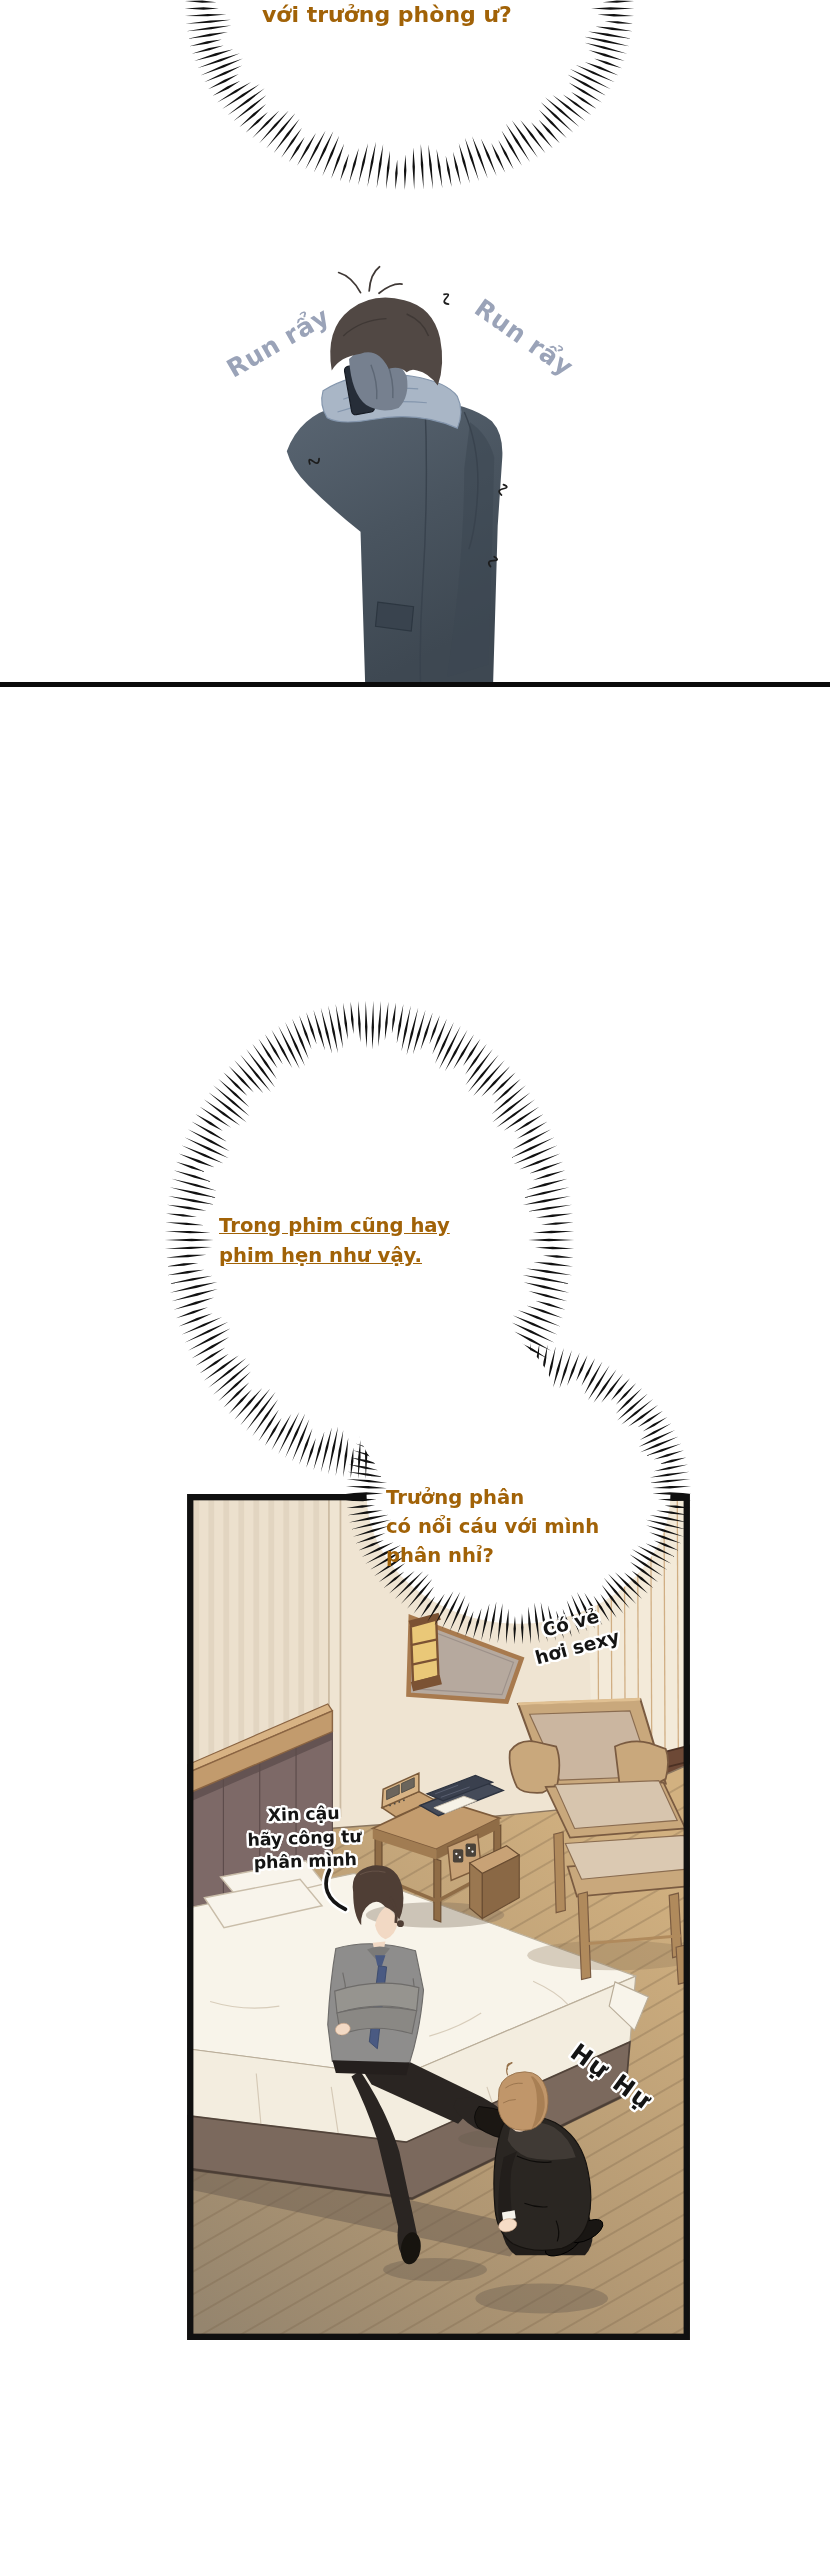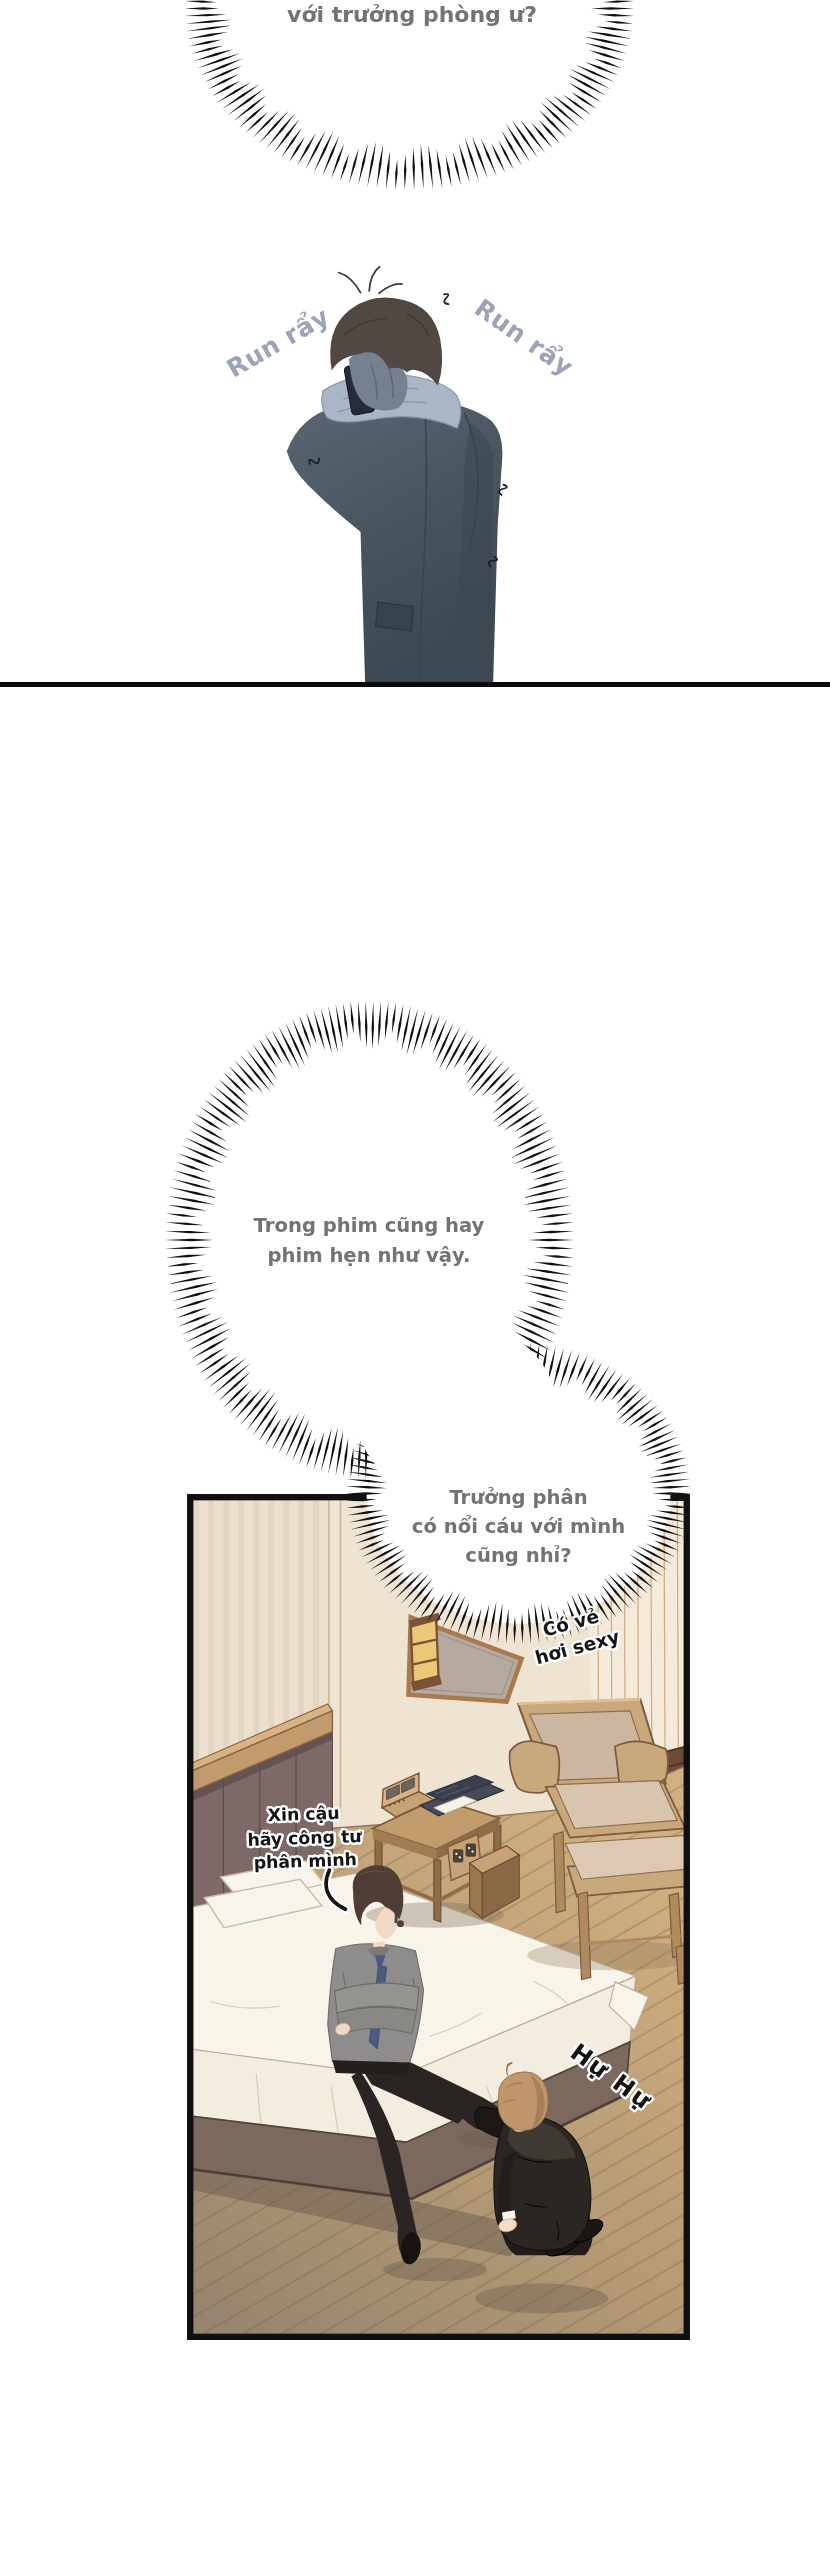--- a/index.html
+++ b/index.html
@@ -1,21 +1,21 @@
 <!DOCTYPE html>
 <html style="font-size:9.2px"><head>
 <meta charset="utf-8">
 <style>
   html,body{margin:0;padding:0;background:#ffffff;}
   .page{position:relative;width:830px;height:2576px;margin:0 auto;background:#fff;overflow:hidden;
         font-family:"DejaVu Sans",sans-serif;}
   .abs{position:absolute;}
   .burst{position:absolute;z-index:2;}
   .bridge{position:absolute;z-index:3;background:#fff;border-radius:50%;}
-  .btxt{position:absolute;z-index:4;text-align:center;font-weight:bold;color:#737373;}
+  .btxt{position:absolute;z-index:4;text-align:left;font-weight:bold;color:#a16207;}
   .outlined{text-shadow:-1.7px -1.7px 0 #fff,1.7px -1.7px 0 #fff,-1.7px 1.7px 0 #fff,1.7px 1.7px 0 #fff,
             -2.3px 0 0 #fff,2.3px 0 0 #fff,0 -2.3px 0 #fff,0 2.3px 0 #fff,
             -1.2px -2.3px 0 #fff,1.2px 2.3px 0 #fff,2.3px -1.2px 0 #fff,-2.3px 1.2px 0 #fff;}
   .sfx{position:absolute;z-index:5;font-weight:bold;white-space:nowrap;}
   .sfx-blue{color:#9aa3b8;font-size:25px;letter-spacing:0.6px;}
   .overlay-text{position:absolute;z-index:6;font-weight:bold;color:#141414;text-align:center;}
   .divider{position:absolute;left:0;width:830px;height:5.2px;background:#0b0b0b;z-index:1;}
   .panel{position:absolute;z-index:1;}
   .figure{position:absolute;z-index:1;}
 </style>
@@ -299,29 +299,29 @@
         <path d="M638.1,423.0L674.1,425.1L718.0,423.0L674.1,420.9ZM649.9,435.8L680.4,439.1L717.8,438.3L680.5,434.9ZM663.7,449.7L687.6,453.6L717.0,453.6L687.9,449.4ZM647.1,461.3L677.8,466.8L715.8,468.9L678.2,462.6ZM634.3,472.2L669.9,479.7L714.1,484.1L670.6,475.5ZM628.4,483.6L665.6,492.7L712.0,499.3L666.4,488.6ZM630.2,496.4L665.4,506.5L709.3,514.3L666.3,502.4ZM638.6,511.3L668.5,521.4L706.2,529.2L669.6,517.3ZM650.7,528.1L673.4,537.2L702.6,543.9L674.6,533.2ZM635.1,536.6L663.0,548.4L698.5,558.5L664.3,544.5ZM620.0,544.2L652.5,559.1L694.0,572.9L654.1,555.2ZM611.1,553.5L645.4,570.6L689.1,587.1L647.0,566.7ZM609.5,565.9L642.0,583.6L683.7,601.1L643.8,579.8ZM614.1,581.6L641.8,598.4L677.8,614.8L643.8,594.7ZM622.3,600.3L643.4,614.7L671.5,628.3L645.5,611.1ZM609.6,607.3L633.3,624.4L664.8,641.5L635.5,620.9ZM592.9,610.8L620.9,632.2L657.7,654.4L623.2,628.7ZM581.8,617.2L611.3,641.3L650.2,666.9L613.8,637.9ZM577.0,627.9L605.1,652.6L642.3,679.2L607.7,649.3ZM577.8,643.5L601.7,666.5L634.0,691.1L604.5,663.3ZM581.8,662.9L600.0,682.3L625.3,702.6L602.8,679.2ZM571.5,669.7L590.2,691.0L616.3,713.7L593.1,688.0ZM554.4,668.9L576.5,695.3L607.0,724.5L579.6,692.4ZM541.7,671.6L565.1,701.4L597.3,734.8L568.3,698.6ZM534.4,679.8L556.5,710.3L587.3,744.7L559.8,707.7ZM531.5,694.1L550.3,722.4L576.9,754.2L553.6,719.8ZM531.3,713.1L545.3,736.8L566.3,763.2L548.8,734.4ZM522.6,720.8L535.6,744.9L555.4,771.7L539.1,742.6ZM506.0,715.4L521.4,745.5L544.3,779.8L525.0,743.3ZM492.9,714.0L509.0,748.1L532.9,787.4L512.7,746.0ZM483.7,719.0L498.7,753.9L521.2,794.5L502.5,752.1ZM477.7,731.0L490.0,763.4L509.4,801.1L493.9,761.7ZM473.4,748.5L482.2,775.7L497.3,807.1L486.1,774.1ZM465.0,757.9L472.1,783.3L485.1,812.7L476.0,781.8ZM450.1,748.1L458.3,780.1L472.7,817.7L462.3,778.8ZM437.5,742.5L445.7,778.9L460.2,822.2L449.7,777.8ZM427.3,743.8L434.3,781.3L447.5,826.1L438.4,780.3ZM418.8,752.7L423.9,787.6L434.7,829.5L428.0,786.8ZM410.9,767.6L413.7,797.1L421.8,832.3L417.9,796.4ZM401.6,779.0L402.7,804.3L408.8,834.5L406.9,803.7ZM389.2,765.2L390.0,797.4L395.8,836.2L394.2,797.0ZM378.1,755.6L378.1,792.5L382.7,837.4L382.3,792.3ZM368.0,753.0L366.6,791.3L369.6,837.9L370.8,791.2ZM357.9,758.2L355.2,794.0L356.4,837.9L359.4,794.1ZM347.1,769.8L343.3,800.1L343.3,837.4L347.5,800.3ZM335.2,782.8L330.9,806.6L330.2,836.2L335.1,807.0ZM326.2,765.7L320.0,796.4L317.2,834.5L324.2,797.0ZM317.6,752.6L309.5,788.1L304.2,832.3L313.7,788.8ZM308.5,746.2L298.7,783.2L291.3,829.5L302.8,784.1ZM297.8,747.5L287.1,782.3L278.5,826.1L291.2,783.3ZM284.9,755.1L274.3,784.7L265.8,822.2L278.4,785.9ZM270.0,766.3L260.5,788.8L253.3,817.7L264.5,790.1ZM264.1,749.5L251.7,777.2L240.9,812.7L255.6,778.6ZM258.8,733.5L243.3,765.8L228.7,807.1L247.2,767.4ZM251.6,723.7L234.0,757.7L216.6,801.1L237.8,759.4ZM241.3,721.1L223.0,753.2L204.8,794.5L226.7,755.1ZM227.4,724.5L210.1,751.8L193.1,787.4L213.8,753.8ZM210.5,731.4L195.7,752.1L181.7,779.8L199.4,754.2ZM205.9,716.9L188.3,740.5L170.6,771.7L191.8,742.7ZM204.5,699.1L182.6,726.7L159.7,763.2L186.0,729.1ZM200.1,686.6L175.4,715.8L149.1,754.2L178.8,718.3ZM191.1,680.4L165.9,708.0L138.7,744.7L169.2,710.7ZM177.2,679.6L153.8,703.1L128.7,734.8L157.0,705.8ZM159.3,681.9L139.7,699.6L119.0,724.5L142.7,702.5ZM154.7,669.6L132.9,687.9L109.7,713.7L135.9,690.9ZM157.3,650.9L130.4,672.6L100.7,702.6L133.2,675.7ZM156.3,636.7L126.0,659.5L92.0,691.1L128.7,662.7ZM149.5,627.5L118.6,649.1L83.7,679.2L121.2,652.4ZM136.6,622.7L108.0,640.9L75.8,666.9L110.5,644.3ZM118.9,620.4L94.9,633.9L68.3,654.4L97.3,637.4ZM112.9,609.5L88.5,622.1L61.2,641.5L90.7,625.6ZM119.7,591.1L89.3,606.0L54.5,628.3L91.4,609.7ZM122.3,576.2L88.0,591.7L48.2,614.8L89.9,595.4ZM118.4,564.9L83.3,579.3L42.3,601.1L85.1,583.1ZM107.5,556.7L74.9,568.5L36.9,587.1L76.6,572.3ZM90.9,550.1L63.6,558.4L32.0,572.9L65.1,562.3ZM82.8,539.4L57.2,546.0L27.5,558.5L58.6,550.0ZM93.6,522.6L61.4,530.2L23.4,543.9L62.6,534.2ZM99.9,508.0L63.3,515.5L19.8,529.2L64.4,519.5ZM99.3,495.7L61.7,502.0L16.7,514.3L62.6,506.1ZM91.0,484.9L56.0,489.3L14.0,499.3L56.7,493.4ZM76.5,474.5L47.1,476.8L11.9,484.1L47.7,480.9ZM66.1,462.7L40.7,463.4L10.2,468.9L41.2,467.6ZM80.3,448.4L48.0,448.7L9.0,453.6L48.3,452.8ZM90.1,435.3L53.2,434.6L8.2,438.3L53.4,438.8ZM92.9,423.0L54.7,420.9L8.0,423.0L54.7,425.1ZM87.8,410.6L52.1,407.2L8.2,407.7L51.9,411.4ZM76.2,397.3L46.1,393.0L9.0,392.4L45.8,397.2ZM63.8,383.0L39.9,378.3L10.2,377.1L39.4,382.4ZM80.7,372.1L50.0,365.4L11.9,361.9L49.4,369.6ZM93.6,361.6L58.2,352.9L14.0,346.7L57.4,357.0ZM99.6,350.4L62.8,340.0L16.7,331.7L61.8,344.1ZM98.0,337.5L63.3,326.2L19.8,316.8L62.3,330.2ZM89.9,322.3L60.6,311.2L23.4,302.1L59.3,315.2ZM78.3,305.1L56.1,295.2L27.5,287.5L54.7,299.1ZM95.0,297.5L67.4,284.5L32.0,273.1L65.9,288.5ZM110.1,290.4L78.0,274.3L36.9,258.9L76.4,278.1ZM119.1,281.4L85.4,263.1L42.3,244.9L83.6,266.9ZM120.8,269.0L89.1,250.1L48.2,231.2L87.2,253.9ZM116.5,253.0L89.6,235.3L54.5,217.7L87.6,239.0ZM108.9,234.1L88.5,219.0L61.2,204.5L86.3,222.6ZM122.6,228.1L99.3,210.0L68.3,191.6L97.0,213.4ZM139.2,225.1L111.9,202.7L75.8,179.1L109.4,206.1ZM150.3,219.1L121.6,193.9L83.7,166.8L119.0,197.2ZM155.2,208.4L128.1,182.8L92.0,154.9L125.4,186.0ZM154.8,192.8L131.8,169.0L100.7,143.4L129.0,172.1ZM151.4,173.2L134.1,153.3L109.7,132.3L131.1,156.3ZM162.5,167.5L144.5,145.4L119.0,121.5L141.4,148.3ZM179.4,168.9L158.2,141.6L128.7,111.2L155.0,144.3ZM192.0,166.6L169.6,135.9L138.7,101.3L166.4,138.5ZM199.4,158.5L178.4,127.2L149.1,91.8L175.1,129.8ZM202.6,144.3L185.0,115.4L159.7,82.8L181.6,117.8ZM203.5,125.3L190.4,101.2L170.6,74.3L186.9,103.5ZM212.9,118.7L200.7,94.0L181.7,66.2L197.1,96.1ZM229.1,124.7L214.8,93.9L193.1,58.6L211.1,95.9ZM242.1,126.4L227.2,91.8L204.8,51.5L223.4,93.6ZM251.3,121.6L237.6,86.2L216.6,44.9L233.8,88.0ZM257.7,109.8L246.6,77.1L228.7,38.9L242.7,78.7ZM262.5,92.4L254.8,65.1L240.9,33.3L250.8,66.5ZM271.5,84.2L265.3,58.4L253.3,28.3L261.3,59.7ZM286.0,94.6L278.9,62.2L265.8,23.8L274.9,63.3ZM298.3,100.5L291.4,63.7L278.5,19.9L287.3,64.7ZM308.4,99.4L302.8,61.7L291.3,16.5L298.7,62.6ZM317.2,90.8L313.4,55.8L304.2,13.7L309.3,56.4ZM325.6,76.0L323.9,46.7L317.2,11.5L319.7,47.2ZM335.5,66.0L335.2,40.5L330.2,9.8L331.0,40.9ZM347.3,80.2L347.6,47.9L343.3,8.6L343.4,48.1ZM358.0,90.1L359.4,53.2L356.4,8.1L355.2,53.2ZM368.0,92.9L370.8,54.8L369.6,8.1L366.6,54.7ZM378.3,88.0L382.3,52.4L382.7,8.6L378.2,52.2ZM389.6,76.7L394.4,46.8L395.8,9.8L390.3,46.4ZM401.8,65.2L407.0,41.3L408.8,11.5L402.9,40.7ZM410.2,82.5L417.5,51.9L421.8,13.7L413.3,51.2ZM418.3,95.9L427.7,60.6L434.7,16.5L423.6,59.8ZM427.2,102.5L438.4,65.8L447.5,19.9L434.3,64.8ZM438.1,101.5L450.0,67.1L460.2,23.8L446.0,66.0ZM451.3,94.2L462.9,65.2L472.7,28.3L458.9,63.9ZM466.7,83.6L476.9,61.7L485.1,33.3L473.0,60.3ZM471.7,101.6L485.2,74.1L497.3,38.9L481.3,72.6ZM476.5,117.6L493.2,85.8L509.4,44.9L489.4,84.1ZM483.4,127.5L502.3,94.3L521.2,51.5L498.5,92.4ZM493.7,130.4L513.2,99.1L532.9,58.6L509.5,97.1ZM507.9,127.4L526.1,100.9L544.3,66.2L522.5,98.8ZM525.1,121.2L540.5,101.2L555.4,74.3L537.0,99.0ZM528.7,136.6L547.4,113.6L566.3,82.8L543.9,111.2ZM529.6,154.5L552.6,127.5L576.9,91.8L549.2,125.0ZM533.7,167.0L559.5,138.7L587.3,101.3L556.2,136.1ZM542.7,173.4L568.8,146.8L597.3,111.2L565.7,144.0ZM556.8,174.6L580.9,152.2L607.0,121.5L577.8,149.3ZM574.8,173.0L595.0,156.2L616.3,132.3L592.0,153.2ZM578.4,186.2L601.0,168.5L625.3,143.4L598.1,165.4ZM575.2,204.7L603.0,183.9L634.0,154.9L600.3,180.7ZM576.0,218.9L607.1,197.1L642.3,166.8L604.5,193.8ZM582.6,228.2L614.3,207.8L650.2,179.1L611.8,204.4ZM595.6,233.4L624.7,216.3L657.7,191.6L622.4,212.8ZM613.4,236.4L637.7,223.8L664.8,204.5L635.4,220.3ZM618.3,248.0L643.3,236.2L671.5,217.7L641.2,232.6ZM610.9,266.0L642.0,252.2L677.8,231.2L640.0,248.5ZM608.0,280.9L642.9,266.6L683.7,244.9L641.1,262.8ZM611.8,292.2L647.4,279.1L689.1,258.9L645.7,275.3ZM622.7,300.7L655.6,290.2L694.0,273.1L654.1,286.3ZM639.3,308.0L666.6,300.7L698.5,287.5L665.3,296.8ZM646.1,319.3L672.2,313.5L702.6,302.1L670.9,309.5ZM634.9,335.7L667.5,329.2L706.2,316.8L666.5,325.2ZM628.3,350.0L665.2,343.8L709.3,331.7L664.3,339.7ZM628.8,362.3L666.6,357.4L712.0,346.7L665.8,353.2ZM637.0,373.4L672.0,370.3L714.1,361.9L671.4,366.1ZM651.3,384.3L680.6,383.1L715.8,377.1L680.1,378.9ZM660.5,396.5L686.1,396.7L717.0,392.4L685.8,392.6ZM645.9,410.3L678.3,411.2L717.8,407.7L678.2,407.0Z" fill="#111"></path>
       </svg></div>
   <div class="burst" id="burst-2" style="left:341px;top:1338px;"><svg width="355" height="311" viewBox="0 0 616 540">
         <ellipse cx="308" cy="270" rx="264" ry="226" fill="#fff"></ellipse>
         <path d="M540.3,270.0L570.8,272.1L608.0,270.0L570.8,267.9ZM550.2,279.9L576.0,283.2L607.6,282.7L576.2,279.0ZM561.5,290.9L581.6,295.0L606.6,295.3L582.0,290.8ZM546.9,299.4L572.7,305.3L604.9,307.9L573.3,301.1ZM535.4,307.2L565.1,315.2L602.4,320.3L565.9,311.1ZM529.4,315.5L560.3,325.3L599.3,332.7L561.3,321.2ZM529.7,325.3L558.7,336.1L595.5,344.9L559.9,332.1ZM535.2,337.3L559.6,348.1L591.0,357.0L561.0,344.2ZM543.3,351.5L561.6,361.2L585.9,368.8L563.2,357.3ZM528.5,356.4L550.8,369.1L580.1,380.4L552.6,365.3ZM514.1,360.5L539.9,376.4L573.6,391.8L541.8,372.7ZM504.6,366.4L531.4,384.6L566.6,402.8L533.6,381.0ZM500.8,375.5L525.8,394.4L558.9,413.6L528.1,390.9ZM501.5,388.3L522.4,406.0L550.7,424.0L524.9,402.6ZM504.5,404.0L520.0,419.2L541.9,434.1L522.7,415.9ZM491.3,407.2L508.5,425.2L532.6,443.7L511.3,422.1ZM475.4,406.8L495.2,429.1L522.7,453.0L498.1,426.1ZM463.5,409.4L483.9,434.4L512.3,461.9L487.0,431.6ZM456.1,416.5L474.9,442.1L501.5,470.3L478.1,439.3ZM452.3,428.6L467.7,452.2L490.1,478.2L471.0,449.7ZM450.1,444.6L461.1,464.2L478.4,485.6L464.6,461.8ZM438.2,447.4L449.1,468.8L466.3,492.6L452.6,466.6ZM422.3,442.3L434.6,468.8L453.8,499.0L438.3,466.8ZM409.4,441.0L421.7,470.6L441.0,504.9L425.5,468.8ZM399.5,445.2L410.3,475.3L427.8,510.2L414.2,473.6ZM391.8,455.3L400.0,482.9L414.4,515.0L403.9,481.4ZM384.7,469.9L389.9,492.7L400.7,519.2L393.9,491.4ZM373.3,473.3L377.4,496.1L386.8,522.8L381.4,495.0ZM359.0,463.9L363.2,492.2L372.7,525.8L367.3,491.3ZM346.6,458.5L349.9,490.2L358.5,528.3L354.0,489.5ZM335.6,459.2L337.3,491.4L344.2,530.1L341.5,490.9ZM325.0,466.3L325.0,495.7L329.7,531.3L329.2,495.4ZM314.0,478.3L312.4,502.5L315.2,531.9L316.6,502.4ZM301.9,482.5L299.3,504.7L300.8,531.9L303.5,504.8ZM290.8,469.5L286.6,497.2L286.3,531.3L290.8,497.5ZM280.3,460.5L274.4,491.6L271.8,530.1L278.6,492.1ZM269.6,457.5L262.1,489.0L257.5,528.3L266.2,489.7ZM257.6,461.0L249.1,489.7L243.3,525.8L253.2,490.6ZM243.8,469.2L235.2,492.8L229.2,522.8L239.2,493.9ZM230.0,474.1L221.4,493.7L215.3,519.2L225.4,495.0ZM223.0,458.5L211.4,483.2L201.6,515.0L215.4,484.7ZM215.9,446.6L201.5,474.4L188.2,510.2L205.3,476.1ZM206.9,440.4L190.7,468.5L175.0,504.9L194.5,470.3ZM195.0,439.9L178.4,465.5L162.2,499.0L182.1,467.5ZM179.9,443.9L164.6,464.7L149.7,492.6L168.1,466.9ZM163.4,448.2L150.1,463.8L137.6,485.6L153.5,466.2ZM161.5,431.5L143.8,451.2L125.9,478.2L147.1,453.8ZM158.7,418.0L137.2,440.1L114.5,470.3L140.4,442.8ZM152.7,409.1L129.1,431.4L103.7,461.9L132.2,434.3ZM142.4,405.1L118.8,425.2L93.3,453.0L121.8,428.2ZM127.6,404.6L106.3,420.6L83.4,443.7L109.1,423.8ZM109.8,405.4L92.4,416.7L74.1,434.1L95.0,419.9ZM111.4,390.5L89.4,403.9L65.3,424.0L91.9,407.3ZM113.4,376.6L86.9,391.5L57.1,413.6L89.2,395.0ZM111.4,366.4L82.4,381.0L49.4,402.8L84.6,384.6ZM103.9,359.5L75.2,372.1L42.4,391.8L77.2,375.9ZM90.9,354.8L65.3,364.4L35.9,380.4L67.1,368.3ZM74.4,350.8L53.7,357.0L30.1,368.8L55.3,360.8ZM77.1,338.6L53.0,344.9L25.0,357.0L54.4,348.9ZM84.0,326.0L54.8,332.5L20.5,344.9L56.0,336.5ZM86.3,315.5L54.5,321.2L16.7,332.7L55.5,325.3ZM82.5,306.8L51.1,310.9L13.6,320.3L51.9,315.0ZM72.7,298.9L44.7,300.8L11.1,307.9L45.3,305.0ZM58.9,290.5L36.4,290.6L9.4,295.3L36.8,294.7ZM61.7,280.1L37.6,279.1L8.4,282.7L37.8,283.3ZM73.0,270.0L43.7,267.9L8.0,270.0L43.7,272.1ZM79.6,260.8L47.6,257.1L8.4,257.3L47.4,261.3ZM79.9,251.6L48.4,246.4L9.4,244.7L48.0,250.6ZM74.2,241.3L46.1,235.1L11.1,232.1L45.5,239.3ZM64.2,229.6L41.8,223.1L13.6,219.7L41.0,227.2ZM66.7,219.6L44.7,212.0L16.7,207.3L43.7,216.1ZM81.5,213.3L54.6,203.1L20.5,195.1L53.4,207.1ZM91.8,206.5L62.5,194.0L25.0,183.0L61.1,198.0ZM96.2,198.1L67.3,184.1L30.1,171.2L65.7,187.9ZM94.9,187.0L69.3,172.8L35.9,159.6L67.5,176.6ZM89.7,173.1L69.4,160.1L42.4,148.2L67.4,163.8ZM92.2,162.3L74.0,149.2L49.4,137.2L71.9,152.8ZM109.0,160.5L86.8,143.4L57.1,126.4L84.5,146.9ZM122.1,157.3L97.8,137.0L65.3,116.0L95.3,140.4ZM130.0,150.8L106.2,129.0L74.1,105.9L103.5,132.3ZM133.1,140.2L112.1,118.9L83.4,96.3L109.3,122.0ZM132.9,125.6L116.6,106.7L93.3,87.0L113.6,109.8ZM136.1,113.0L123.1,95.9L103.7,78.1L120.0,98.8ZM153.6,116.0L137.6,93.9L114.5,69.7L134.4,96.6ZM168.0,117.0L150.7,90.9L125.9,61.8L147.4,93.4ZM178.4,113.6L161.8,85.7L137.6,54.4L158.3,88.1ZM185.3,104.7L171.1,77.8L149.7,47.4L167.5,80.1ZM190.0,90.9L179.3,67.5L162.2,41.0L175.6,69.5ZM195.3,76.1L188.1,56.7L175.0,35.1L184.3,58.6ZM211.7,83.8L203.1,58.7L188.2,29.8L199.2,60.4ZM225.9,89.1L216.9,59.5L201.6,25.0L213.0,61.0ZM237.5,89.3L229.5,57.8L215.3,20.8L225.5,59.1ZM247.2,83.3L241.1,53.0L229.2,17.2L237.1,54.1ZM256.0,71.6L252.3,45.3L243.3,14.2L248.2,46.2ZM265.2,56.7L263.8,36.1L257.5,11.7L259.6,36.8ZM278.7,66.7L277.7,40.9L271.8,9.9L273.5,41.4ZM291.2,76.0L291.1,45.6L286.3,8.7L286.9,45.9ZM302.5,80.0L303.8,47.6L300.8,8.1L299.6,47.7ZM313.6,77.4L316.4,46.3L315.2,8.1L312.2,46.2ZM325.3,69.0L329.4,42.0L329.7,8.7L325.2,41.7ZM338.4,57.1L343.1,36.1L344.2,9.9L338.9,35.6ZM349.2,66.4L355.4,42.1L358.5,11.7L351.3,41.4ZM358.4,79.0L366.9,50.3L372.7,14.2L362.8,49.4ZM368.0,86.4L378.5,55.8L386.8,17.2L374.4,54.7ZM379.0,87.5L390.8,58.2L400.7,20.8L386.8,56.9ZM392.4,83.0L404.2,57.7L414.4,25.0L400.3,56.2ZM408.0,75.2L418.9,55.6L427.8,29.8L415.0,53.9ZM417.2,83.2L429.8,62.5L441.0,35.1L426.0,60.6ZM422.2,97.9L438.2,73.3L453.8,41.0L434.6,71.3ZM428.6,108.1L447.4,81.9L466.3,47.4L443.8,79.7ZM438.2,112.6L458.0,87.6L478.4,54.4L454.6,85.2ZM451.6,112.3L470.6,90.9L490.1,61.8L467.3,88.3ZM468.3,109.0L484.8,92.7L501.5,69.7L481.6,90.0ZM477.1,116.0L494.5,100.4L512.3,78.1L491.4,97.5ZM477.1,131.5L499.1,113.0L522.7,87.0L496.1,110.0ZM479.5,143.3L504.8,123.7L532.6,96.3L502.0,120.5ZM486.3,150.6L512.6,132.1L541.9,105.9L510.0,128.9ZM498.2,154.1L523.1,138.7L550.7,116.0L520.6,135.3ZM514.4,155.6L535.6,144.2L558.9,126.4L533.3,140.7ZM523.7,162.4L544.1,152.9L566.6,137.2L541.9,149.2ZM518.5,177.2L544.3,166.0L573.6,148.2L542.3,162.3ZM516.3,189.2L545.9,177.8L580.1,159.6L544.1,174.0ZM519.5,198.2L550.1,188.0L585.9,171.2L548.5,184.1ZM528.6,205.0L557.4,197.1L591.0,183.0L556.0,193.1ZM542.6,210.9L567.0,205.8L595.5,195.1L565.8,201.7ZM552.8,218.7L574.2,215.6L599.3,207.3L573.2,211.6ZM542.8,231.3L570.0,228.1L602.4,219.7L569.2,224.0ZM536.1,242.2L567.3,239.7L604.9,232.1L566.7,235.6ZM535.0,251.7L567.4,250.6L606.6,244.7L567.0,246.4ZM540.4,260.6L570.8,261.2L607.6,257.3L570.6,257.0Z" fill="#111"></path>
       </svg></div>
   <div class="bridge" style="left:355px;top:1321px;width:202px;height:179px;"></div>
 
   <div class="btxt" style="left:262px;top:2.3px;width:300px;font-size:22px;">với trưởng phòng ư?</div>
 
-  <div class="btxt" style="left:219px;top:1211px;width:300px;font-size:19.6px;line-height:30px;">
+  <div class="btxt" style="left:219px;top:1211px;width:300px;font-size:19.6px;line-height:30px;text-decoration:underline;">
     <div>Trong phim cũng hay</div>
     <div>phim hẹn như vậy.</div>
   </div>
 
   <div class="btxt" style="left:386px;top:1483px;width:265px;font-size:19.6px;line-height:29px;">
     <div>Trưởng phân</div>
     <div>có nổi cáu với mình</div>
-    <div>cũng nhỉ?</div>
+    <div>phân nhỉ?</div>
   </div>
 
   <div class="overlay-text outlined" style="left:505px;top:1610px;width:138px;font-size:18.5px;line-height:25px;transform:rotate(-15deg);">
     <div>Có vẻ</div>
     <div>hơi sexy</div>
   </div>
 
   <div class="overlay-text outlined" style="left:218px;top:1803px;width:173px;font-size:17.3px;line-height:23.6px;transform:rotate(-2deg);">
     <div>Xin cậu</div>
     <div>hãy công tư</div>

